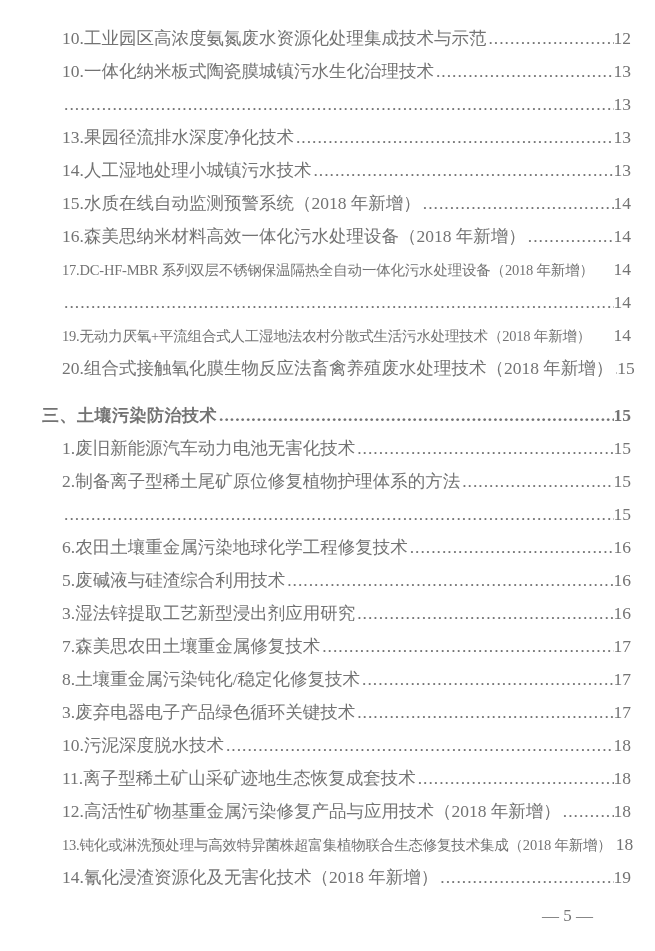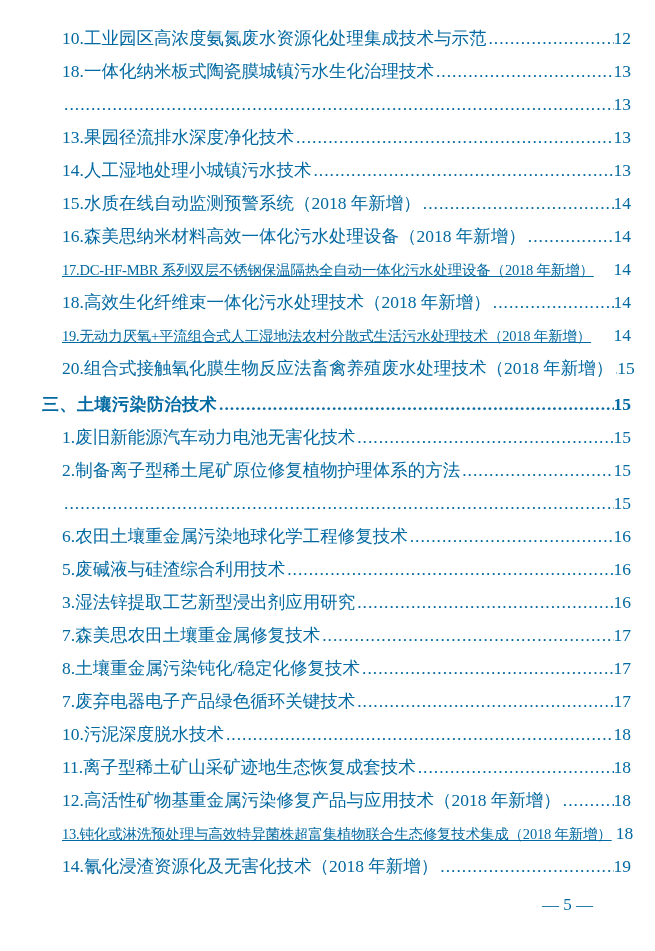--- a/index.html
+++ b/index.html
@@ -1,27 +1,27 @@
 <!DOCTYPE html>
 <html><head>
 <meta charset="utf-8">
 <style>
   html, body { margin: 0; padding: 0; background: #ffffff; }
   .page {
     width: 646px;
     height: 951px;
     box-sizing: border-box;
     background: #ffffff;
-    color: #0369a1;
+    color: #737373;
     font-family: "Liberation Serif", "DejaVu Serif", serif;
     padding: 22px 15px 0 42px;
     overflow: hidden;
   }
   .toc { width: 100%; }
-  .section + .section { margin-top: 3px; }
+  .section + .section { margin-top: 14px; }
   .toc-row {
     display: flex;
     align-items: baseline;
     height: 33px;
     line-height: 33px;
     font-size: 17.5px;
     white-space: nowrap;
   }
   .entry-row { padding-left: 20px; }
   .heading-row { font-weight: bold; }
@@ -36,42 +36,41 @@
     min-width: 0;
     overflow: hidden;
     white-space: nowrap;
     letter-spacing: 1px;
     padding: 0 2px;
   }
   .toc-page { flex: 0 0 auto; }
   .condensed .toc-title {
     font-size: 14.5px;
     letter-spacing: -0.2px;
-    text-decoration: underline;
   }
   .footer {
     margin-top: 12px;
     text-align: right;
     padding-right: 38px;
     font-size: 17px;
   }
 </style>
 </head>
 <body>
 
 <div class="page">
   <div class="toc">
       <div class="section">
         <div class="toc-row entry-row">
     <span class="toc-title">10.工业园区高浓度氨氮废水资源化处理集成技术与示范</span>
     <span class="toc-dots">................................................................................................................................................................</span>
     <span class="toc-page">12</span>
   </div>
         <div class="toc-row entry-row">
-    <span class="toc-title">18.一体化纳米板式陶瓷膜城镇污水生化治理技术</span>
+    <span class="toc-title">10.一体化纳米板式陶瓷膜城镇污水生化治理技术</span>
     <span class="toc-dots">................................................................................................................................................................</span>
     <span class="toc-page">13</span>
   </div>
         <div class="toc-row entry-row">
     <span class="toc-dots">................................................................................................................................................................</span>
     <span class="toc-page">13</span>
   </div>
         <div class="toc-row entry-row">
     <span class="toc-title">13.果园径流排水深度净化技术</span>
     <span class="toc-dots">................................................................................................................................................................</span>
@@ -91,21 +90,20 @@
     <span class="toc-title">16.森美思纳米材料高效一体化污水处理设备（2018 年新增）</span>
     <span class="toc-dots">................................................................................................................................................................</span>
     <span class="toc-page">14</span>
   </div>
         <div class="toc-row entry-row condensed">
     <span class="toc-title">17.DC-HF-MBR 系列双层不锈钢保温隔热全自动一体化污水处理设备（2018 年新增）</span>
     <span class="toc-dots"></span>
     <span class="toc-page">14</span>
   </div>
         <div class="toc-row entry-row">
-    <span class="toc-title">18.高效生化纤维束一体化污水处理技术（2018 年新增）</span>
     <span class="toc-dots">................................................................................................................................................................</span>
     <span class="toc-page">14</span>
   </div>
         <div class="toc-row entry-row condensed">
     <span class="toc-title">19.无动力厌氧+平流组合式人工湿地法农村分散式生活污水处理技术（2018 年新增）</span>
     <span class="toc-dots"></span>
     <span class="toc-page">14</span>
   </div>
         <div class="toc-row entry-row">
     <span class="toc-title">20.组合式接触氧化膜生物反应法畜禽养殖废水处理技术（2018 年新增）</span>
@@ -152,21 +150,21 @@
     <span class="toc-title">7.森美思农田土壤重金属修复技术</span>
     <span class="toc-dots">................................................................................................................................................................</span>
     <span class="toc-page">17</span>
   </div>
         <div class="toc-row entry-row">
     <span class="toc-title">8.土壤重金属污染钝化/稳定化修复技术</span>
     <span class="toc-dots">................................................................................................................................................................</span>
     <span class="toc-page">17</span>
   </div>
         <div class="toc-row entry-row">
-    <span class="toc-title">7.废弃电器电子产品绿色循环关键技术</span>
+    <span class="toc-title">3.废弃电器电子产品绿色循环关键技术</span>
     <span class="toc-dots">................................................................................................................................................................</span>
     <span class="toc-page">17</span>
   </div>
         <div class="toc-row entry-row">
     <span class="toc-title">10.污泥深度脱水技术</span>
     <span class="toc-dots">................................................................................................................................................................</span>
     <span class="toc-page">18</span>
   </div>
         <div class="toc-row entry-row">
     <span class="toc-title">11.离子型稀土矿山采矿迹地生态恢复成套技术</span>

